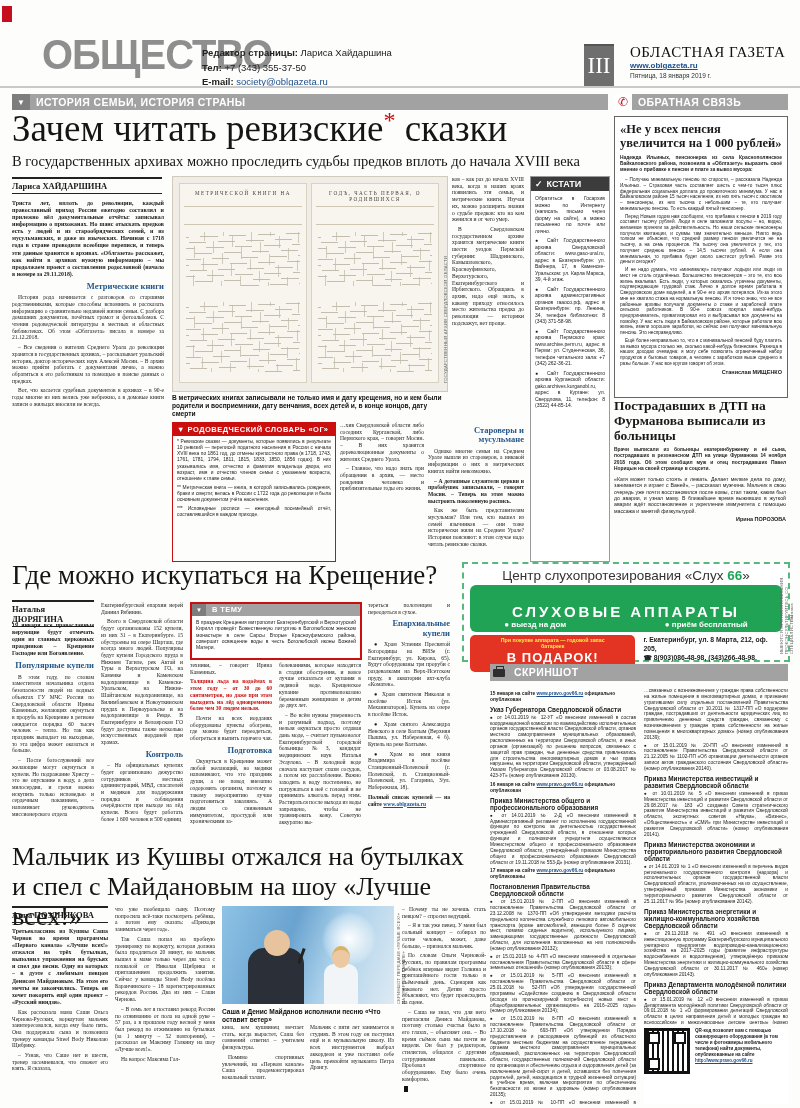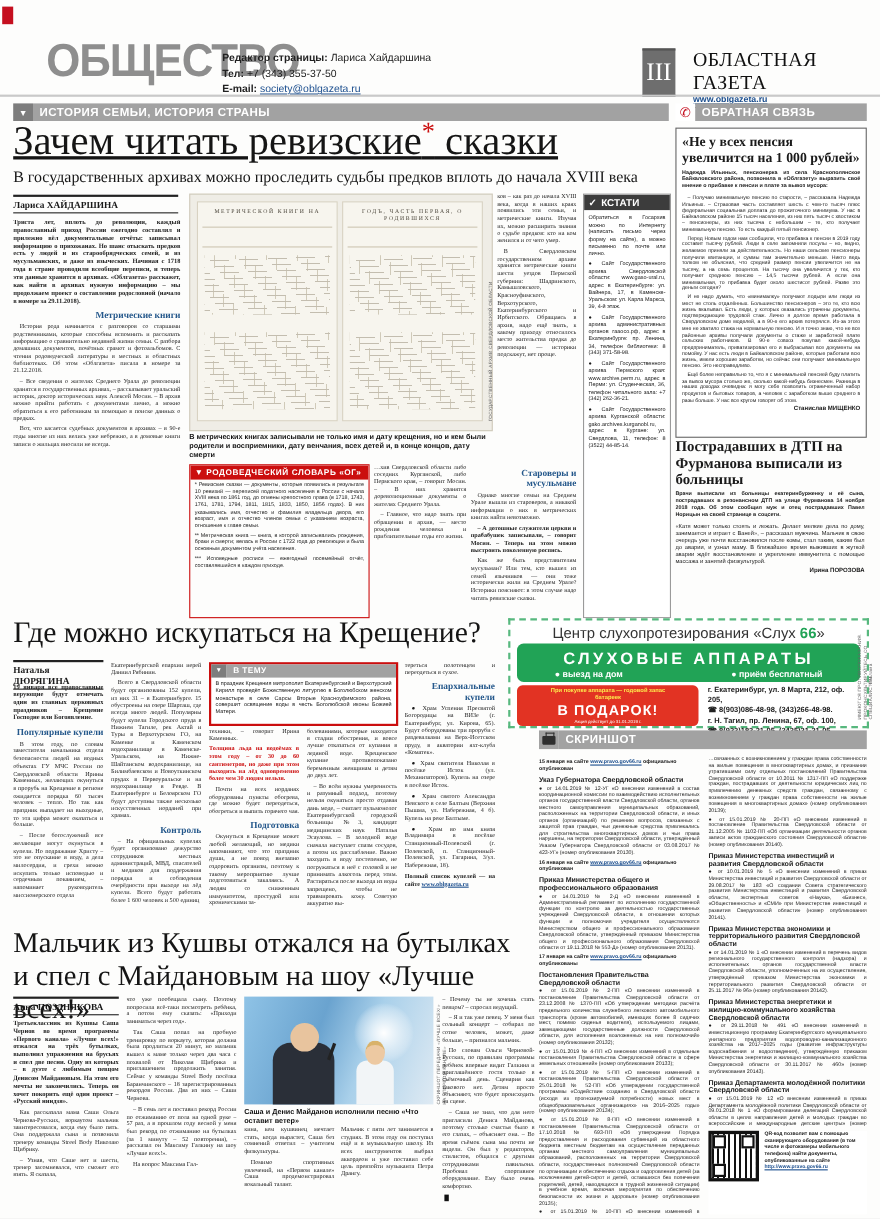--- a/index.html
+++ b/index.html
@@ -10,21 +10,21 @@
   .jus{text-align:justify;}
   .ovh{overflow:hidden;}
   .link{color:#1b4e8e;text-decoration:underline;}
   .url{color:#1b4e8e;text-decoration:underline;}
   
   .colormark{width:10px;height:16px;background:#c50f1f;}
   .society{font-size:42px;font-weight:bold;color:#8e8e8e;letter-spacing:-1px;transform:scaleX(.95);transform-origin:left top;line-height:1;}
   .edline{font-size:9.5px;line-height:1.55;color:#222;}
   .pagebox{width:30px;height:40px;background:#6e6e6e;color:#fff;text-align:center;
            font-family:"Liberation Serif",serif;font-size:23px;line-height:40px;border-top:2px solid #555;border-bottom:2px solid #555;}
-  .masttitle{font-family:"Liberation Serif",serif;font-size:18px;letter-spacing:.5px;color:#111;}
+  .masttitle{font-family:"Liberation Serif",serif;font-size:15px;letter-spacing:.5px;color:#111;}
   .mastsite{font-size:8px;font-weight:bold;}
   .mastdate{font-size:6.5px;color:#333;margin-top:2px;}
   .toprule{height:2px;background:#c9c9c9;}
   
   .bar{display:flex;align-items:stretch;height:16px;}
   .bar .ic{width:18px;background:#7d7d7d;color:#fff;font-size:8px;display:flex;align-items:center;justify-content:center;}
   .bar .ic.w{background:#fff;color:#c50f1f;font-size:12px;}
   .bar .lbl{flex:1;background:#a2a2a2;color:#fff;font-weight:bold;font-size:10.5px;line-height:16px;padding-left:6px;letter-spacing:.4px;}
   .brief{width:12px;height:8px;background:#2e2e2e;border-radius:1px;position:relative;}
   .brief:before{content:"";position:absolute;left:3px;top:-3px;width:6px;height:3px;border:1px solid #2e2e2e;border-bottom:none;}
@@ -75,21 +75,21 @@
   .ptitle{font-family:"Liberation Serif",serif;font-weight:bold;font-size:12.5px;line-height:1.15;}
   .plead{font-size:4.9px;font-weight:bold;line-height:1.25;margin:4px 0;text-align:justify;}
   .pbody{font-size:4.7px;line-height:1.22;text-align:justify;}
   .pbody p{margin:0 0 2px 0;text-indent:5px;}
   .psig{font-size:5.5px;font-weight:bold;text-align:right;margin-top:2px;}
   .dtitle{font-family:"Liberation Serif",serif;font-weight:bold;font-size:13.5px;line-height:1.12;}
   
   .adbox{border:2px dashed #57b87e;padding:4px 6px;background:#fff;}
   .adtitle{font-size:13.5px;color:#333;text-align:center;}
   .adtitle .g{color:#21a356;font-weight:bold;}
-  .adgreen{background:#21a356;border-radius:6px;color:#fff;text-align:center;padding:6px 0 3px;margin-top:2px;}
+  .adgreen{background:#21a356;border-radius:6px;color:#fff;text-align:center;padding:18px 0 3px;margin-top:2px;}
   .adprod{font-size:15px;font-weight:bold;letter-spacing:3px;}
   .adsub{font-size:8px;font-weight:bold;display:flex;justify-content:space-around;gap:30px;}
   .adred{background:#e23323;border-radius:5px;color:#fff;text-align:center;padding:2px 21px;width:124px;}
   .adred .y{color:#ffe94d;font-size:5.3px;font-weight:bold;line-height:1.2;display:block;}
   .adred .big{font-size:13px;font-weight:bold;letter-spacing:1px;display:block;}
   .adred .tiny{font-size:4px;display:block;}
   .adaddr{font-size:6.8px;font-weight:bold;color:#222;line-height:1.35;text-align:left;}
   
   .docstxt{font-size:4.8px;line-height:1.22;color:#222;}
   .docstxt .li-item{margin:0 0 2px 0;text-align:justify;}
@@ -128,21 +128,21 @@
     <div class="masttitle">ОБЛАСТНАЯ ГАЗЕТА</div>
     <div class="mastsite"><span class="link">www.oblgazeta.ru</span></div>
     <div class="mastdate">Пятница, 18 января 2019 г.</div>
   </div>
   <div class="abs toprule" style="left:0;top:86px;width:800px;"></div>
 
   <div class="abs bar" style="left:12px;top:94px;width:596px;">
     <span class="ic">▼</span>
     <span class="lbl">ИСТОРИЯ СЕМЬИ, ИСТОРИЯ СТРАНЫ</span>
   </div>
-  <h1 class="abs serif h1main" style="left:12px;top:108px;width:600px;margin:0;font-weight:normal;text-decoration:underline;">
+  <h1 class="abs serif h1main" style="left:12px;top:108px;width:600px;margin:0;font-weight:normal;">
     <span>Зачем читать ревизские</span><span class="ast">*</span><span> сказки</span>
   </h1>
   <div class="abs serif submain" style="left:12px;top:153px;width:596px;">В государственных архивах можно проследить судьбы предков вплоть до начала XVIII века</div>
 
   <div class="abs byline" style="left:12px;top:177px;width:150px;">Лариса ХАЙДАРШИНА</div>
 
   <div class="abs bodyS jus ovh" style="left:12px;top:200px;width:152px;height:360px;">
     <p class="lead noind">Триста лет, вплоть до революции, каждый православный приход России ежегодно составлял и прилежно вёл документальные отчёты: записывал информацию о прихожанах. Но шанс отыскать предков есть у людей и из старообрядческих семей, и из мусульманских, и даже из языческих. Начиная с 1718 года в стране проводили всеобщие переписи, и теперь эти данные хранятся в архивах. «Облгазета» расскажет, как найти в архивах нужную информацию – мы продолжаем проект о составлении родословной (начало в номере за 29.11.2018).</p>
     <div class="subhead">Метрические книги</div>
     <p>История рода начинается с разговоров со старшими родственниками, которые способны вспомнить и рассказать информацию о сравнительно недавней жизни семьи. С разбора домашних документов, почётных грамот и фотоальбомов. С чтения родоведческой литературы в местных и областных библиотеках. Об этом «Облгазета» писала в номере за 21.12.2018.</p>

